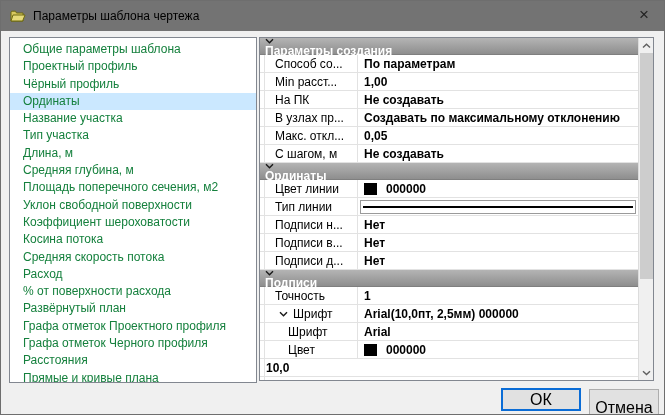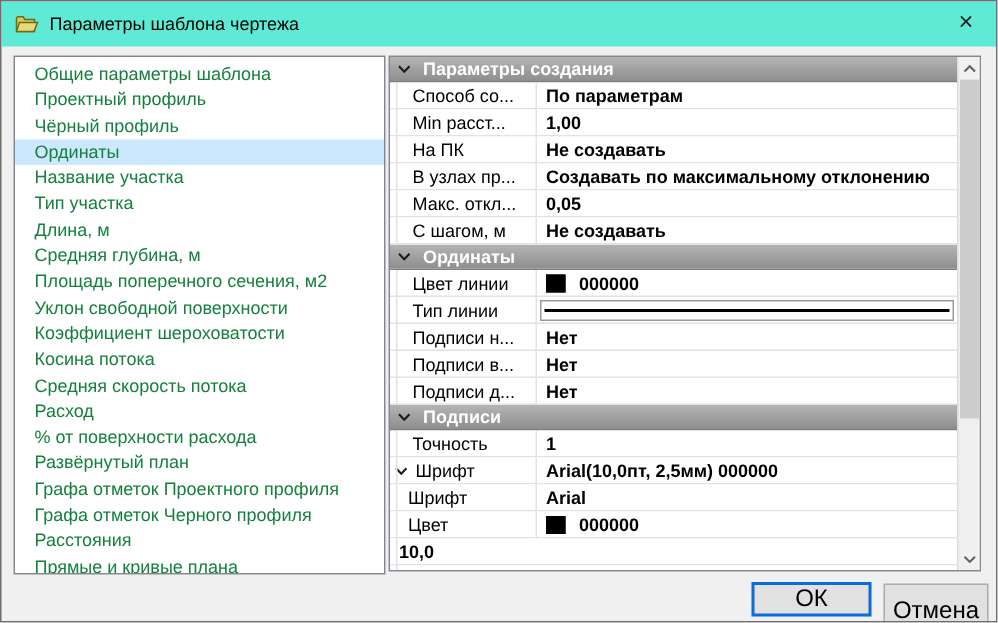--- a/index.html
+++ b/index.html
@@ -4,21 +4,21 @@
 <style>
   * { margin:0; padding:0; box-sizing:border-box; }
   html,body { background:#d8d8d8; font-family:"Liberation Sans", sans-serif; }
   .window {
     position:relative; width:665px; height:415px;
     background:#f0f0f0; border:1px solid #6e6e6e; overflow:hidden;
   }
   
   .titlebar {
     position:absolute; left:0; top:0; width:100%; height:30px;
-    background:#5eead4; display:flex; align-items:center;
+    background:#737373; display:flex; align-items:center;
   }
   .titlebar .app-icon { margin-left:9px; display:flex; align-items:center; }
   .titlebar .title { margin-left:7px; font-size:12px; color:#000; }
   .close-btn {
     position:absolute; right:0; top:0; width:40px; height:28px;
     display:flex; align-items:center; justify-content:center;
     font-size:17px; color:#222; cursor:pointer;
   }
   
   .sidebar {
@@ -35,39 +35,39 @@
   .propgrid {
     position:absolute; left:258px; top:36px; width:395px; height:344px;
     background:#ffffff; border:1px solid #828790;
   }
   .grid-body {
     position:absolute; left:0; top:0; right:15px; bottom:0; overflow:hidden;
   }
   .sect-header {
     height:17px; background:linear-gradient(#b4b4b4,#8e8e8e);
     border-bottom:1px solid #7f7f7f;
-    display:flex; align-items:center; padding-left:5px;
-    color:#ffffff; font-size:12px; font-weight:bold;
+    display:flex; padding-left:5px;
+    color:#ffffff; font-size:12px; font-weight:bold;flex-direction:column;
   }
   .sect-header .chev { display:flex; align-items:center; margin-right:8px; }
   .grid-row {
     position:relative; height:18px; background:#ffffff;
     border-bottom:1px solid #e2e2e2; display:flex; align-items:center;
     font-size:12px; color:#000;
   }
   .grid-row::before {
     content:""; position:absolute; left:4px; top:0; bottom:-1px;
     width:1px; background:#e2e2e2;
   }
   .cell-label {
     width:98px; flex:0 0 98px; height:100%; display:flex; align-items:center;
     padding-left:15px; border-right:1px solid #e2e2e2;
     white-space:nowrap; overflow:hidden;
   }
-  .cell-label.indent { padding-left:12px; }
+  .cell-label.indent { padding-left:28px; }
   .cell-label .row-chev { margin-right:5px; margin-left:-9px; display:flex; align-items:center; }
   .cell-value {
     flex:1; height:100%; display:flex; align-items:center;
     padding-left:6px; white-space:nowrap; overflow:hidden;font-weight:bold;
   }
   .swatch {
     width:13px; height:12px; background:#000; margin-right:9px;
     border:1px solid #000;
   }
   .linetype-box {

